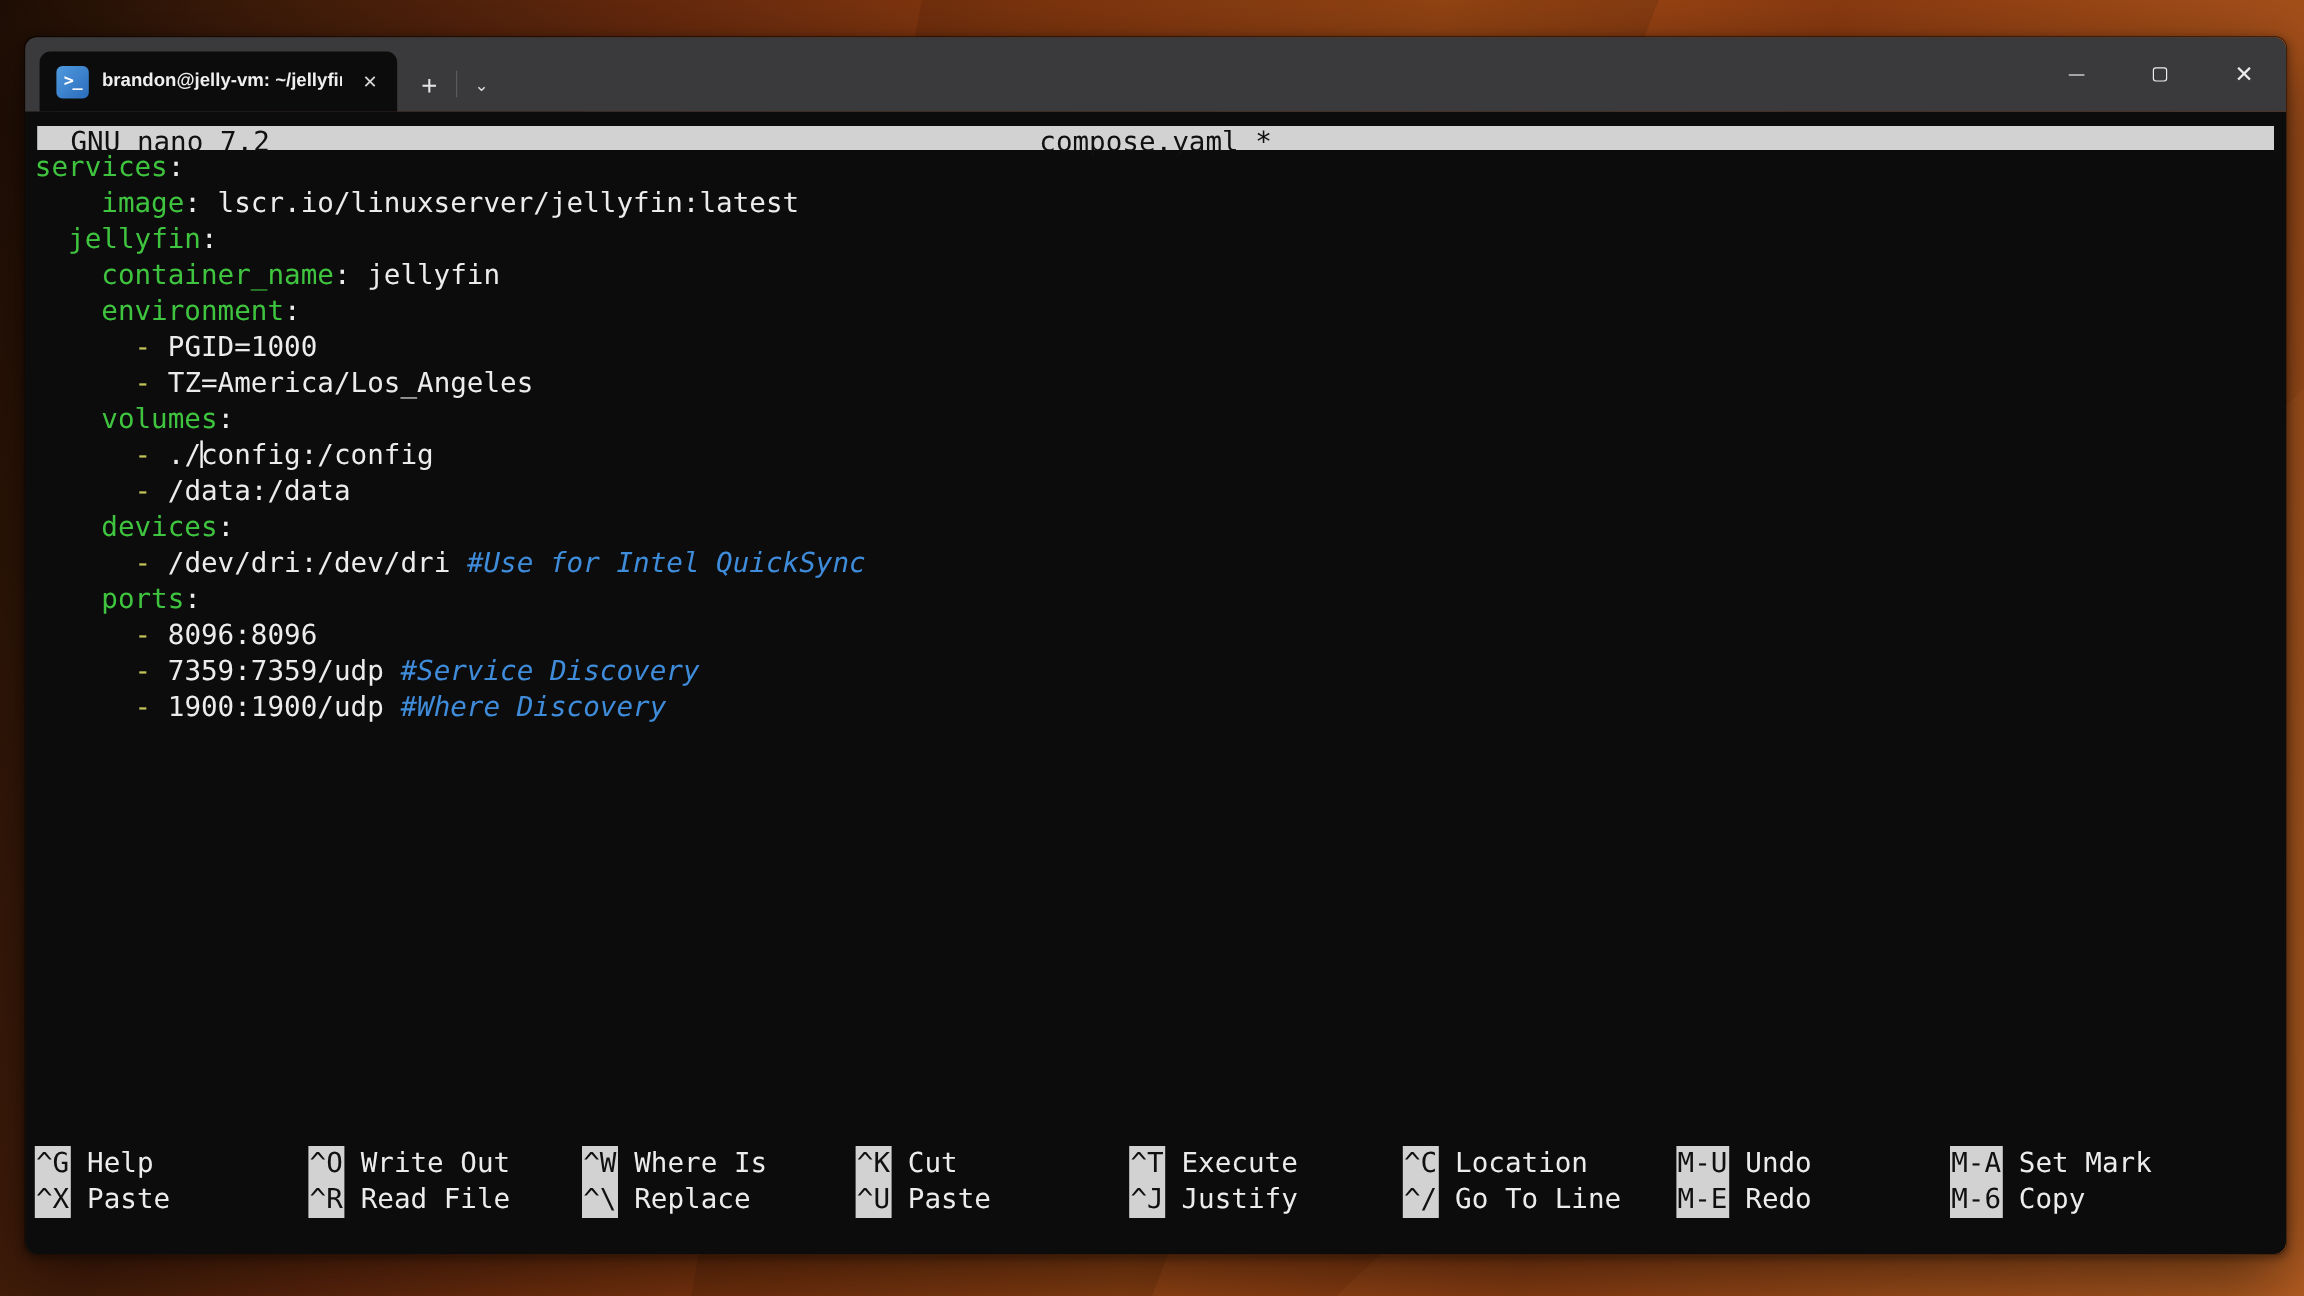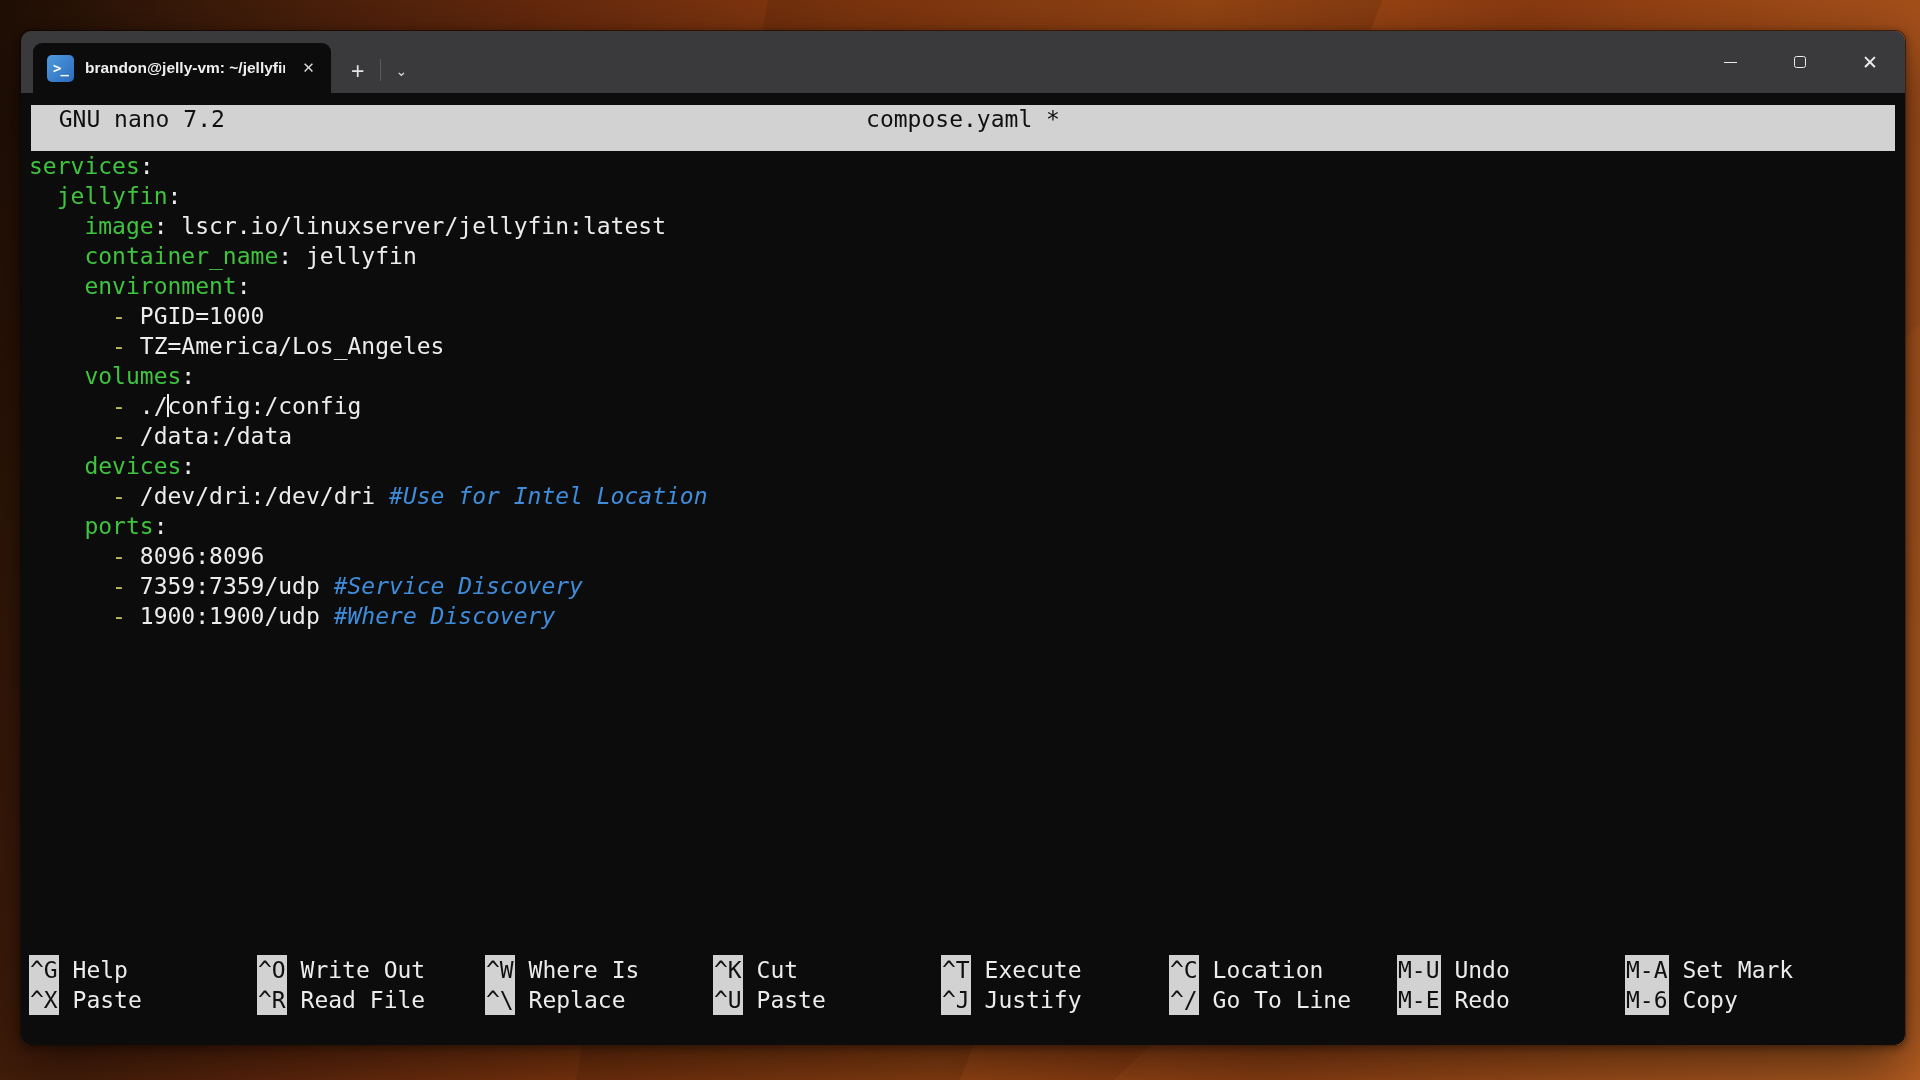--- a/index.html
+++ b/index.html
@@ -83,21 +83,21 @@
   .terminal {
     flex: 1 1 auto; background: #0c0c0c;
     border-radius: 0 0 10px 10px;
     padding: 12px 8px 30px 8px;
     display: flex; flex-direction: column;
     font-family: "DejaVu Sans Mono", "Liberation Mono", monospace;
     font-size: 23px; color: var(--text-white, #ececec);
     overflow: hidden;
   }
   .nano-header {
-    height: 46px; margin: 0 2px; flex: 0 0 auto;
+    height: 20px; margin: 0 2px; flex: 0 0 auto;
     background: var(--header-bg, #d2d2d2); color: #101010;
     display: grid; grid-template-columns: 1fr auto 1fr;
     line-height: 29px; white-space: pre;
   }
   .nano-header .left { padding-left: 2ch; }
   .nano-header .center { text-align: center; }
 
   .editor { margin-top: 0; flex: 0 0 auto; }
   .line { white-space: pre; height: 30px; line-height: 30px; }
   .key { color: var(--key-green, #3fc43f); }
@@ -156,31 +156,31 @@
 
   <div class="terminal">
     <div class="nano-header">
       <span class="left">GNU nano 7.2</span>
       <span class="center">compose.yaml *</span>
       <span class="right"></span>
     </div>
 
     <div class="editor">
         <div class="line"><span class="key">services</span><span>:</span></div>
+        <div class="line"><span>    </span><span class="key">image</span><span>: lscr.io/linuxserver/jellyfin:latest</span></div>
         <div class="line"><span>  </span><span class="key">jellyfin</span><span>:</span></div>
-        <div class="line"><span>    </span><span class="key">image</span><span>: lscr.io/linuxserver/jellyfin:latest</span></div>
         <div class="line"><span>    </span><span class="key">container_name</span><span>: jellyfin</span></div>
         <div class="line"><span>    </span><span class="key">environment</span><span>:</span></div>
         <div class="line"><span>      </span><span class="dash">-</span><span> PGID=1000</span></div>
         <div class="line"><span>      </span><span class="dash">-</span><span> TZ=America/Los_Angeles</span></div>
         <div class="line"><span>    </span><span class="key">volumes</span><span>:</span></div>
         <div class="line"><span>      </span><span class="dash">-</span><span> ./</span><span class="cursor"></span><span>config:/config</span></div>
         <div class="line"><span>      </span><span class="dash">-</span><span> /data:/data</span></div>
         <div class="line"><span>    </span><span class="key">devices</span><span>:</span></div>
-        <div class="line"><span>      </span><span class="dash">-</span><span> /dev/dri:/dev/dri </span><span class="comment">#Use for Intel Location</span></div>
+        <div class="line"><span>      </span><span class="dash">-</span><span> /dev/dri:/dev/dri </span><span class="comment">#Use for Intel QuickSync</span></div>
         <div class="line"><span>    </span><span class="key">ports</span><span>:</span></div>
         <div class="line"><span>      </span><span class="dash">-</span><span> 8096:8096</span></div>
         <div class="line"><span>      </span><span class="dash">-</span><span> 7359:7359/udp </span><span class="comment">#Service Discovery</span></div>
         <div class="line"><span>      </span><span class="dash">-</span><span> 1900:1900/udp </span><span class="comment">#Where Discovery</span></div>
       </div>
 
     <div class="spacer"></div>
 
     <div class="shortcut-bar">
         <div>

